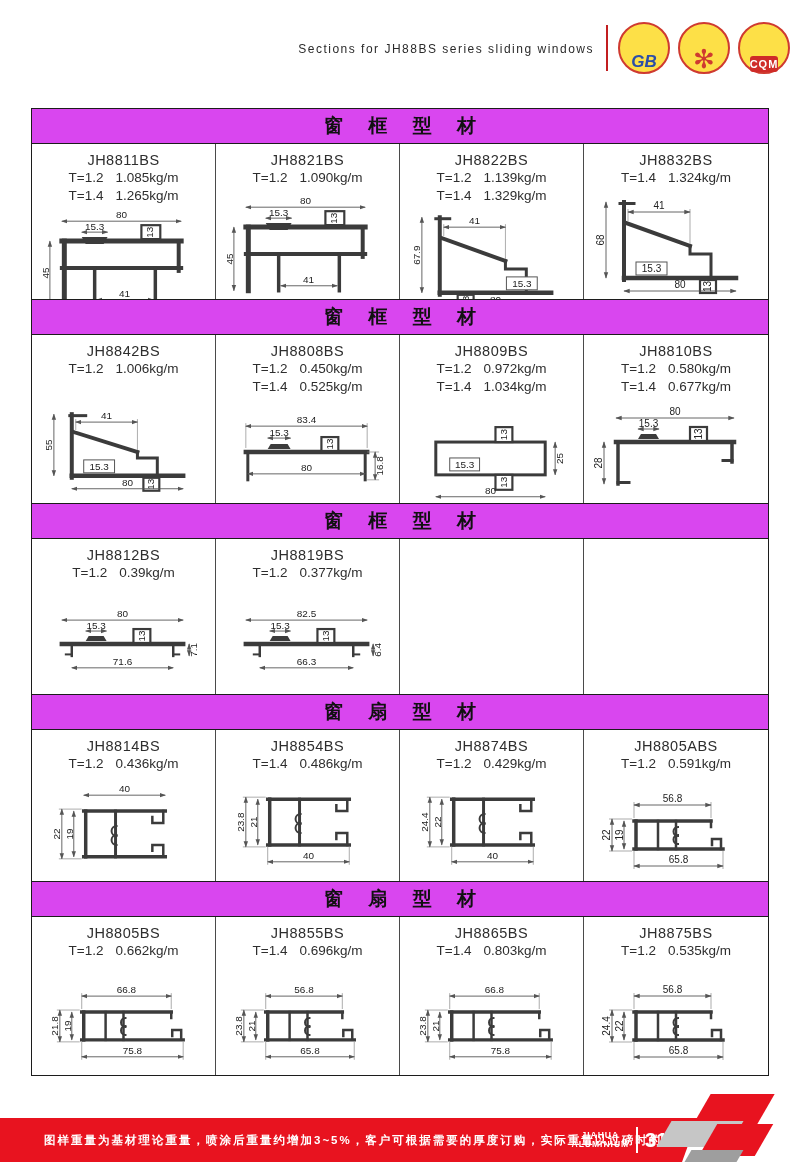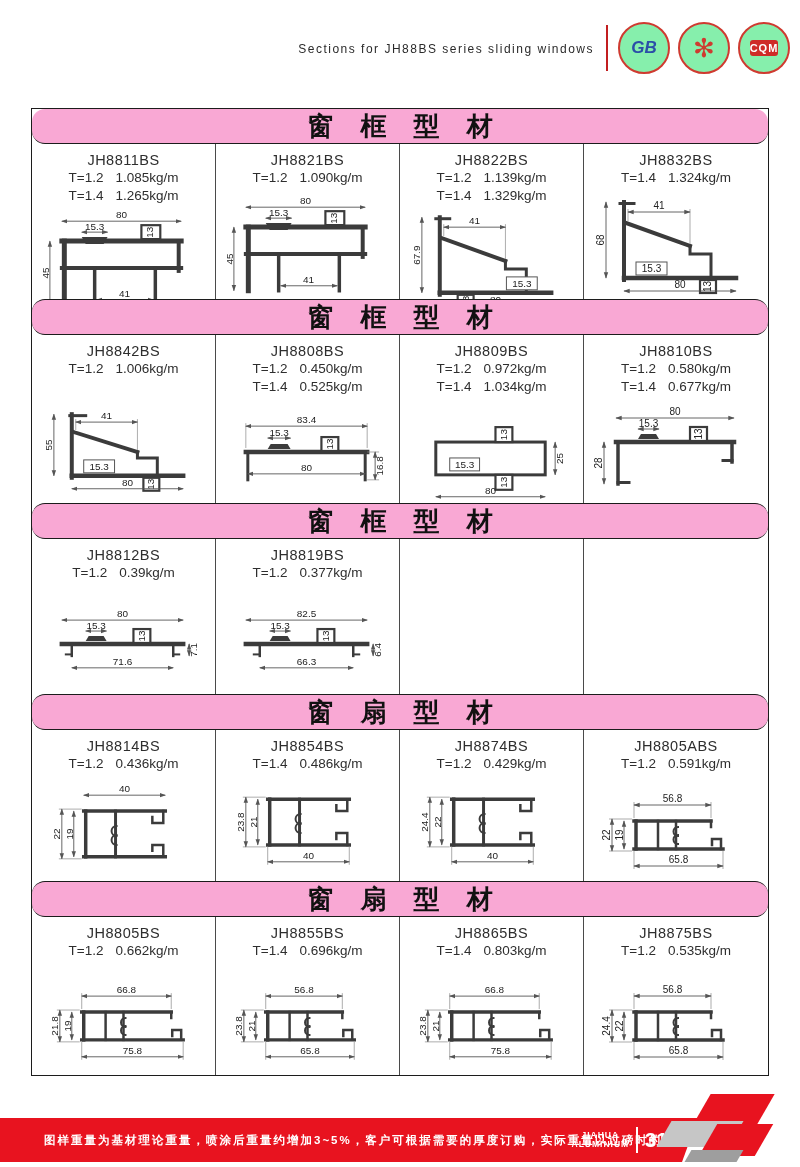--- a/index.html
+++ b/index.html
@@ -7,31 +7,31 @@
          font-family:"Liberation Sans",sans-serif;color:#222;}
 
   
   .header{position:absolute;top:22px;right:10px;display:flex;align-items:center;}
   .titleblock{text-align:right;margin-right:10px;}
   .title{font-size:26px;font-weight:bold;color:#1a1a1a;letter-spacing:1px;line-height:30px;}
   .subtitle{font-size:12px;color:#2a2a2a;letter-spacing:1.5px;margin-top:2px;}
   .vline{width:2px;height:46px;background:#c21e20;margin:0 10px 0 2px;}
   .logos{display:flex;align-items:center;gap:8px;}
   .logo{width:48px;height:48px;border:2.5px solid #cf3a30;border-radius:50%;
-        display:flex;align-items:center;justify-content:center;position:relative;background:#86efac;}
+        display:flex;align-items:flex-end;justify-content:center;position:relative;background:#fde047;}
   .logo .gbtxt{color:#2b4ea8;font-weight:bold;font-style:italic;font-size:17px;}
   .logo .star{color:#cf3a30;font-size:26px;line-height:26px;}
   .logo .cqm{background:#cf2b28;color:#fff;font-weight:bold;font-size:11px;
              padding:2px 0;border-radius:3px;letter-spacing:1px;}
 
   
   .table{position:absolute;top:108px;left:31px;width:736px;border:1.6px solid #1c1c1c;background:#fff;}
-  .band{height:34px;background:#f9a8d4;border-top:1.6px solid #1c1c1c;border-bottom:1.6px solid #1c1c1c;
+  .band{height:34px;background:#d946ef;border-top:1.6px solid #1c1c1c;border-bottom:1.6px solid #1c1c1c;
         display:flex;align-items:center;justify-content:center;
-        font-size:26px;font-weight:bold;color:#111;letter-spacing:10px;text-indent:10px;border-radius:13px;}
+        font-size:19px;font-weight:bold;color:#111;letter-spacing:10px;text-indent:10px;}
   .band:first-child{border-top:none;}
   .row{display:grid;grid-template-columns:repeat(4,1fr);}
   .r1{height:155px}.r2{height:168px}.r3{height:155px}.r4{height:151px}.r5{height:158px}
   .cell{border-right:1px solid #4a4a4a;display:flex;flex-direction:column;align-items:center;
         padding-top:7px;box-sizing:border-box;overflow:hidden;}
   .cell:last-child{border-right:none;justify-content:space-between;}
   .model{font-size:14.5px;color:#2e2e2e;letter-spacing:0.5px;line-height:18px;}
   .spec{font-size:13.5px;color:#2e2e2e;line-height:18px;display:flex;gap:12px;}
   .drawwrap{flex:1;display:flex;align-items:center;justify-content:center;width:100%;}
 

